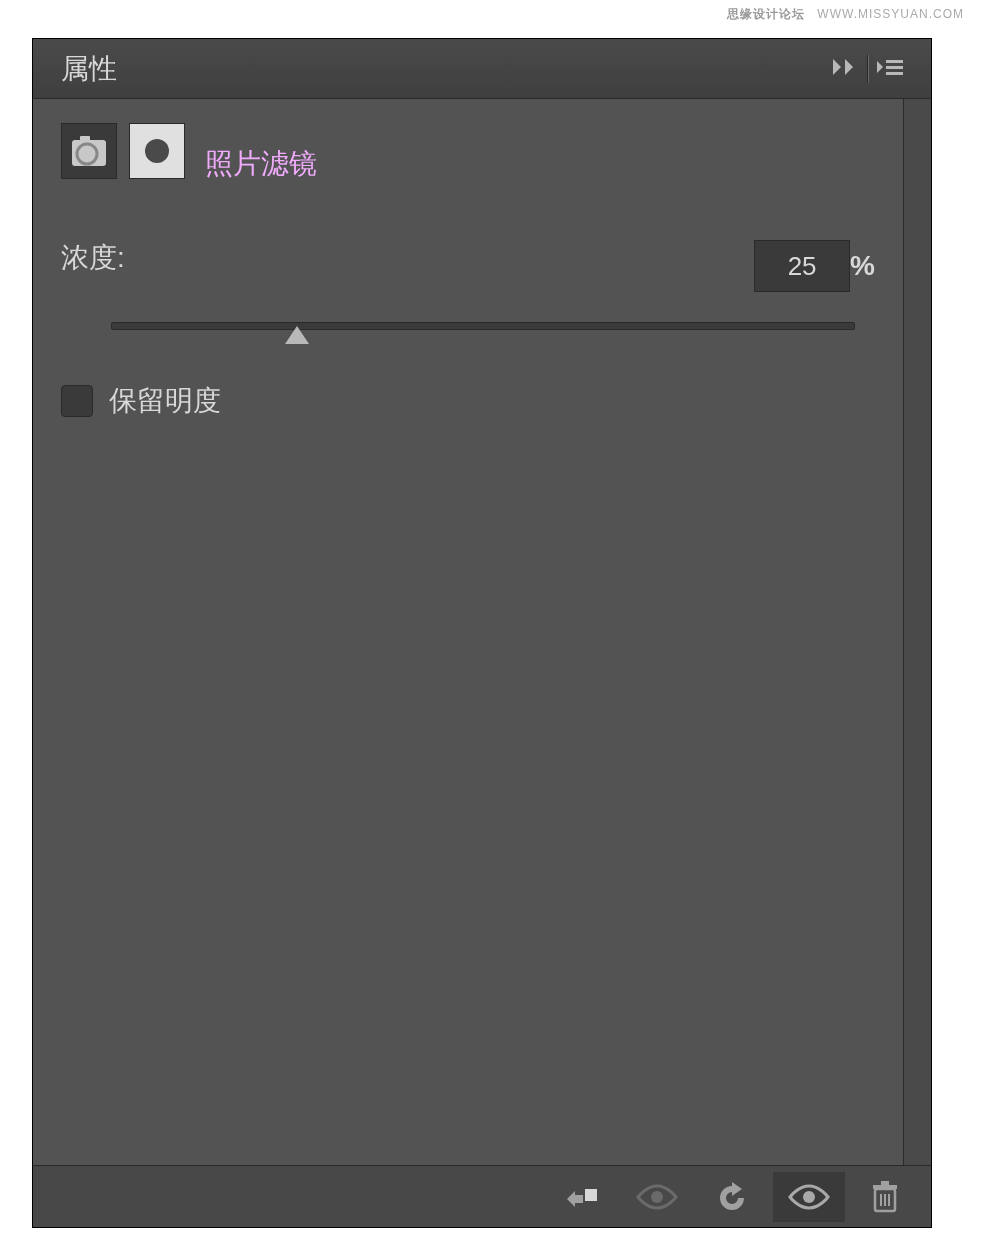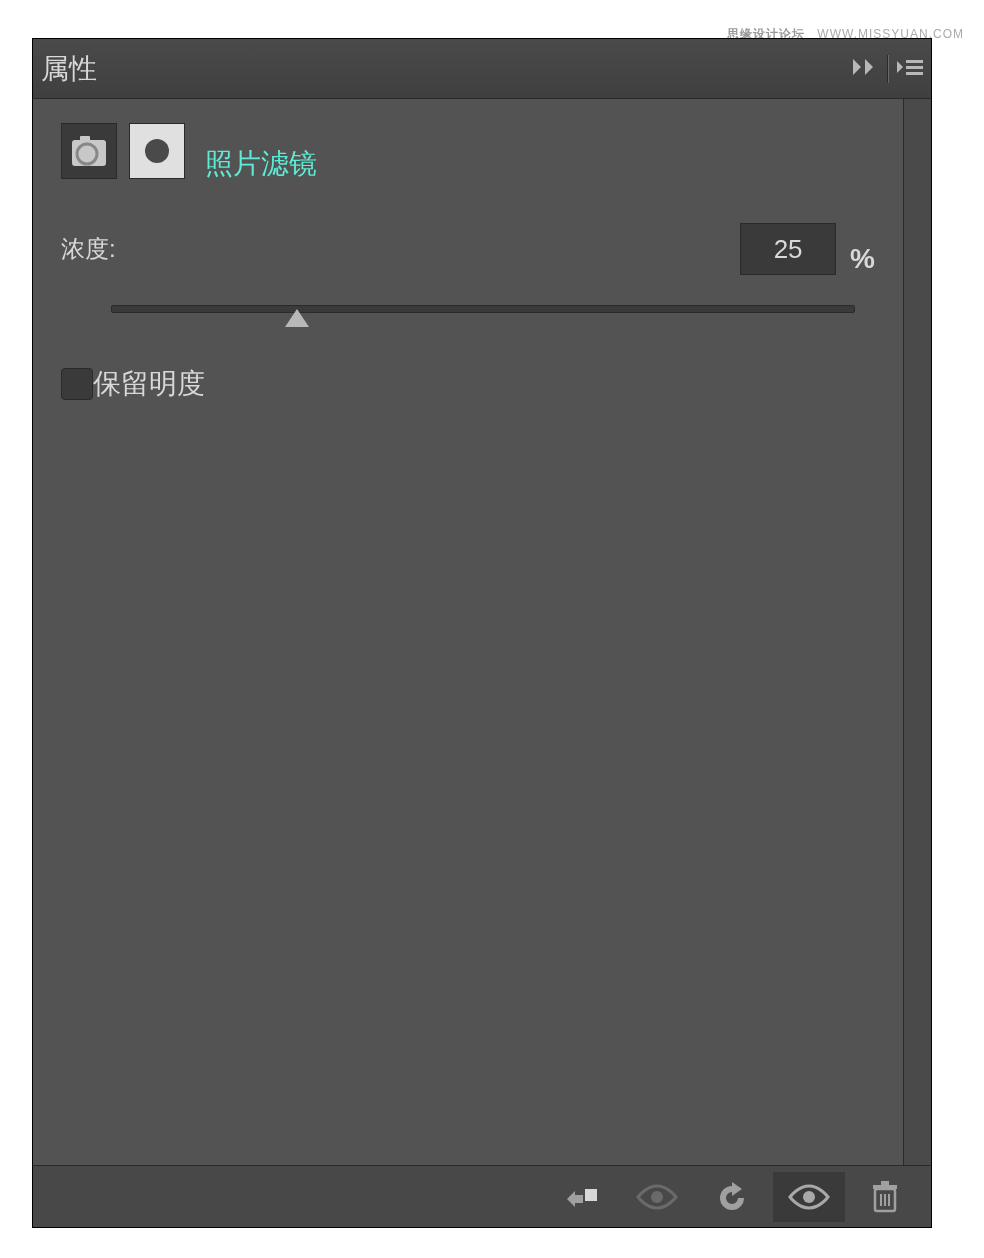--- a/index.html
+++ b/index.html
@@ -9,21 +9,21 @@
     }
     body {
       background: #ffffff;
       font-family: "Microsoft YaHei", "PingFang SC", sans-serif;
       width: 984px;
       height: 1258px;
       position: relative;
     }
     .watermark {
       position: absolute;
-      top: 26px;
+      top: 6px;
       right: 20px;
       font-size: 12px;
       color: #aaa;
       letter-spacing: 1px;
     }
     .watermark .cn {
       color: #999;
       font-weight: bold;
       margin-right: 8px;
     }
@@ -35,21 +35,21 @@
       height: 1190px;
       background: #535353;
       border: 1px solid #000;
     }
     .panel-header {
       height: 60px;
       background: linear-gradient(#4a4a4a, #3f3f3f);
       border-bottom: 1px solid #2a2a2a;
       display: flex;
       align-items: center;
-      padding: 0 8px;
+      padding: 0 28px;
       justify-content: space-between;
     }
     .panel-title {
       color: #d8d8d8;
       font-size: 28px;
     }
     .header-right {
       display: flex;
       align-items: center;
       gap: 8px;
@@ -91,21 +91,21 @@
       align-items: center;
       justify-content: center;
     }
     .icon-btn.light {
       background: #e0e0e0;
     }
     .adj-icon svg {
       display: block;
     }
     .type-label {
-      color: #5eead4;
+      color: #f0abfc;
       font-size: 28px;
       margin-left: 8px;
       margin-top: 26px;
     }
     .row {
       display: flex;
       align-items: center;
       margin-bottom: 28px;
       gap: 16px;
     }
@@ -171,26 +171,26 @@
       border: 1px solid #2a2a2a;
     }
     .density-row {
       display: flex;
       align-items: center;
       justify-content: space-between;
       margin-top: 40px;
     }
     .density-label {
       color: #d8d8d8;
-      font-size: 24px;
+      font-size: 28px;
     }
     .density-value-wrap {
       display: flex;
-      align-items: flex-end;
-      gap: 14px;
+      align-items: center;
+      margin-top: 17px;
     }
     .density-input {
       width: 96px;
       height: 52px;
       background: #3a3a3a;
       border: 1px solid #2a2a2a;
       color: #d8d8d8;
       font-size: 26px;
       text-align: center;
       display: flex;
@@ -224,20 +224,21 @@
       transform: translateX(-50%);
       width: 0;
       height: 0;
       border-left: 12px solid transparent;
       border-right: 12px solid transparent;
       border-bottom: 18px solid #b8b8b8;
     }
     .checkbox-row {
       display: flex;
       align-items: center;
+      gap: 16px;
     }
     .checkbox {
       width: 32px;
       height: 32px;
       background: #3a3a3a;
       border: 1px solid #2a2a2a;
       border-radius: 4px;
     }
     .panel-footer {
       height: 62px;

